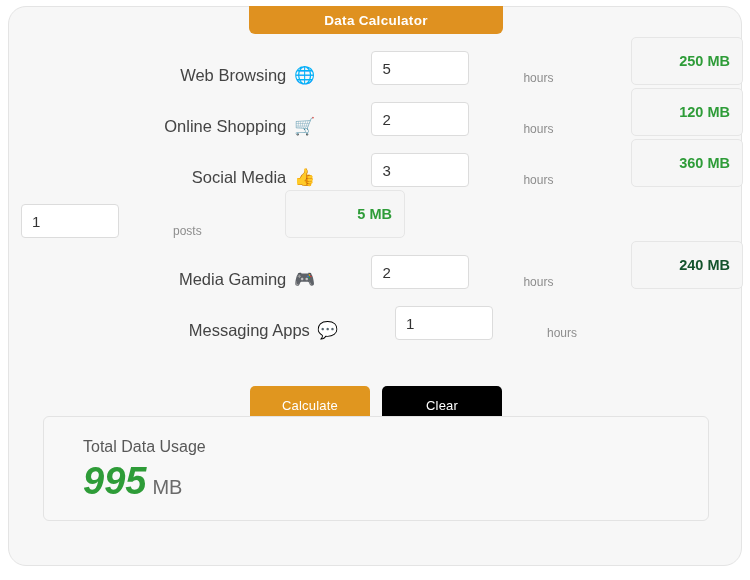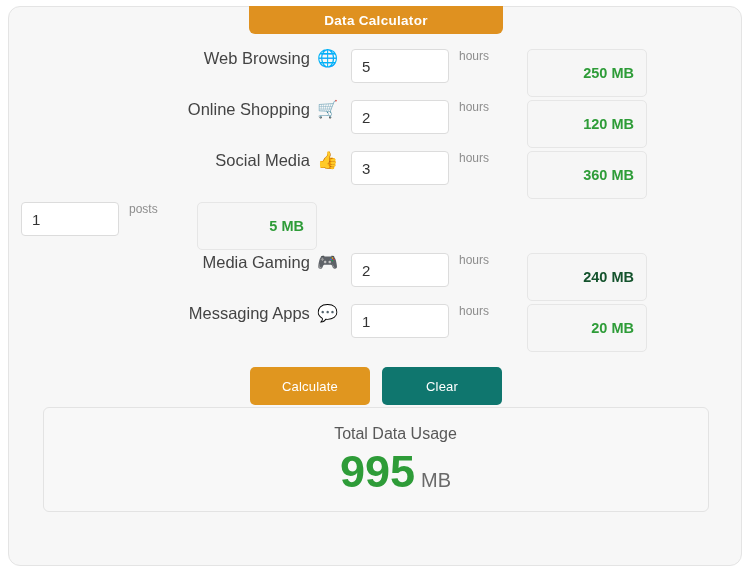--- a/index.html
+++ b/index.html
@@ -16,21 +16,21 @@
 
   
   #app-card {
     position: absolute;
     left: 8px;
     top: 6px;
     width: 734px;
     height: 560px;
     background: #f7f7f7;
     border: 1px solid #e4e4e4;
-    border-radius: 12px;
+    border-radius: 18px;
     box-sizing: border-box;
   }
 
   
   #title-bar {
     position: absolute;
     left: 240px;
     top: -1px;
     width: 254px;
     height: 28px;
@@ -49,23 +49,24 @@
 
   
   #rows {
     position: absolute;
     left: 0;
     top: 42px;
     width: 734px;
   }
   .calc-row {
     display: flex;
-    align-items: flex-start;
+    align-items: flex-end;
     height: 36px;
     margin-bottom: 15px;
+    gap: 44px;
   }
   .row-label {
     width: 330px;
     text-align: right;
     font-size: 16.5px;
     color: #444444;
     padding-right: 0;
     display: flex;
     align-items: center;
     justify-content: flex-end;
@@ -114,21 +115,21 @@
     box-sizing: border-box;
     font-size: 14.5px;
     font-weight: bold;
     color: #2e9c38;
   }
 
   
   #button-row {
     position: absolute;
     left: 0;
-    top: 360px;
+    top: 379px;
     width: 734px;
     display: flex;
     justify-content: center;
     gap: 12px;
   }
   .action-btn {
     width: 120px;
     height: 38px;
     border: none;
     border-radius: 5px;
@@ -138,47 +139,47 @@
     cursor: pointer;
     letter-spacing: .2px;
   }
   #calculate-button { background: #e0961f; }
   #clear-button { background: #5c6370; }
 
   
   #total-panel {
     position: absolute;
     left: 34px;
-    top: 400px;
+    top: 409px;
     width: 666px;
     height: 105px;
     background: #f8f8f8;
     border: 1px solid #e3e3e3;
     border-radius: 6px;
     box-sizing: border-box;
     display: flex;
     flex-direction: column;
-    align-items: center;
     justify-content: center;
     padding-left: 39px;
   }
   #total-label {
     font-size: 16px;
     color: #585858;
     margin-bottom: 6px;
   }
   #total-value-wrap {
     display: flex;
     align-items: baseline;
   }
   #total-value {
-    font-size: 45px;
+    font-size: 38px;
     font-weight: bold;
     color: #2e9c38;
     line-height: 1;
+    font-style: italic;
   }
   #total-unit {
     font-size: 20px;
     color: #6a6a6a;
     margin-left: 6px;
   }
 </style>
 </head>
 <body>
 
@@ -236,28 +237,27 @@
       <div class="row-result" style="color: #14532d;">240 MB</div>
     </div>
 
     <div class="calc-row">
       <div class="row-label">
         <span class="label-text">Messaging Apps</span>
         <span class="row-icon">💬</span>
       </div>
       <input class="row-input" type="text" value="1" placeholder="0" style="">
       <div class="row-unit">hours</div>
-      <div class="row-result" style="color: rgb(46, 156, 56);">20 MB</div>
     </div>
 
   </div>
 
   <div id="button-row">
     <button class="action-btn" id="calculate-button" style="background: rgb(224, 150, 31);">Calculate</button>
-    <button class="action-btn" id="clear-button" style="background: #0f766e;">Clear</button>
+    <button class="action-btn" id="clear-button" style="background: #000000;">Clear</button>
   </div>
 
   <div id="total-panel">
     <div id="total-label">Total Data Usage</div>
     <div id="total-value-wrap">
       <span id="total-value" style="color: rgb(46, 156, 56);">995</span>
       <span id="total-unit">MB</span>
     </div>
   </div>
 

